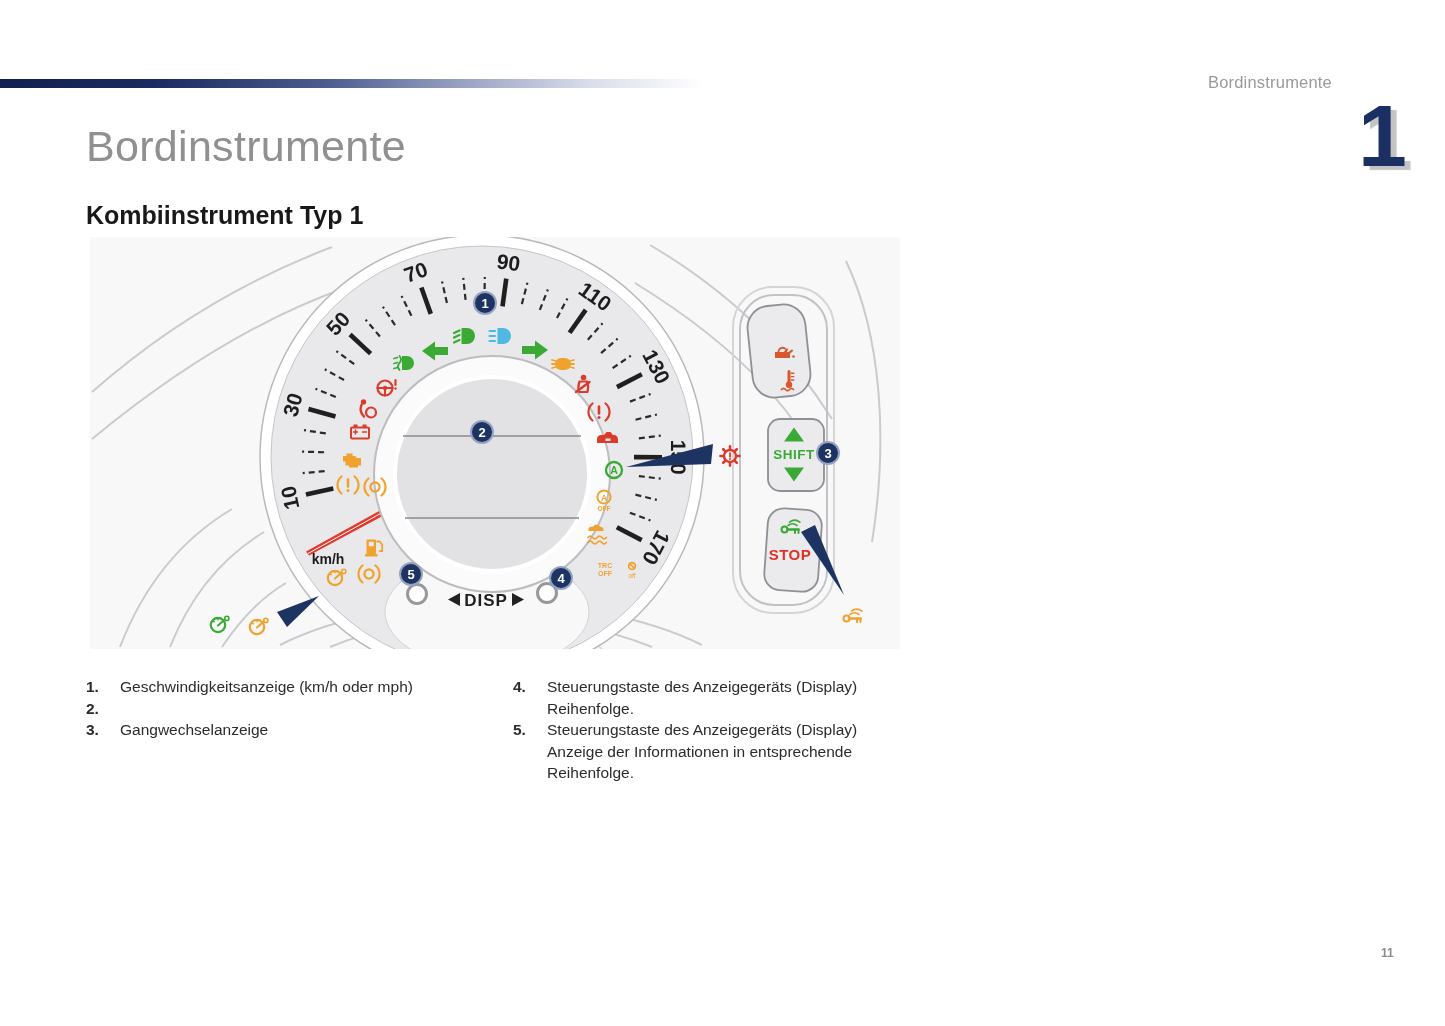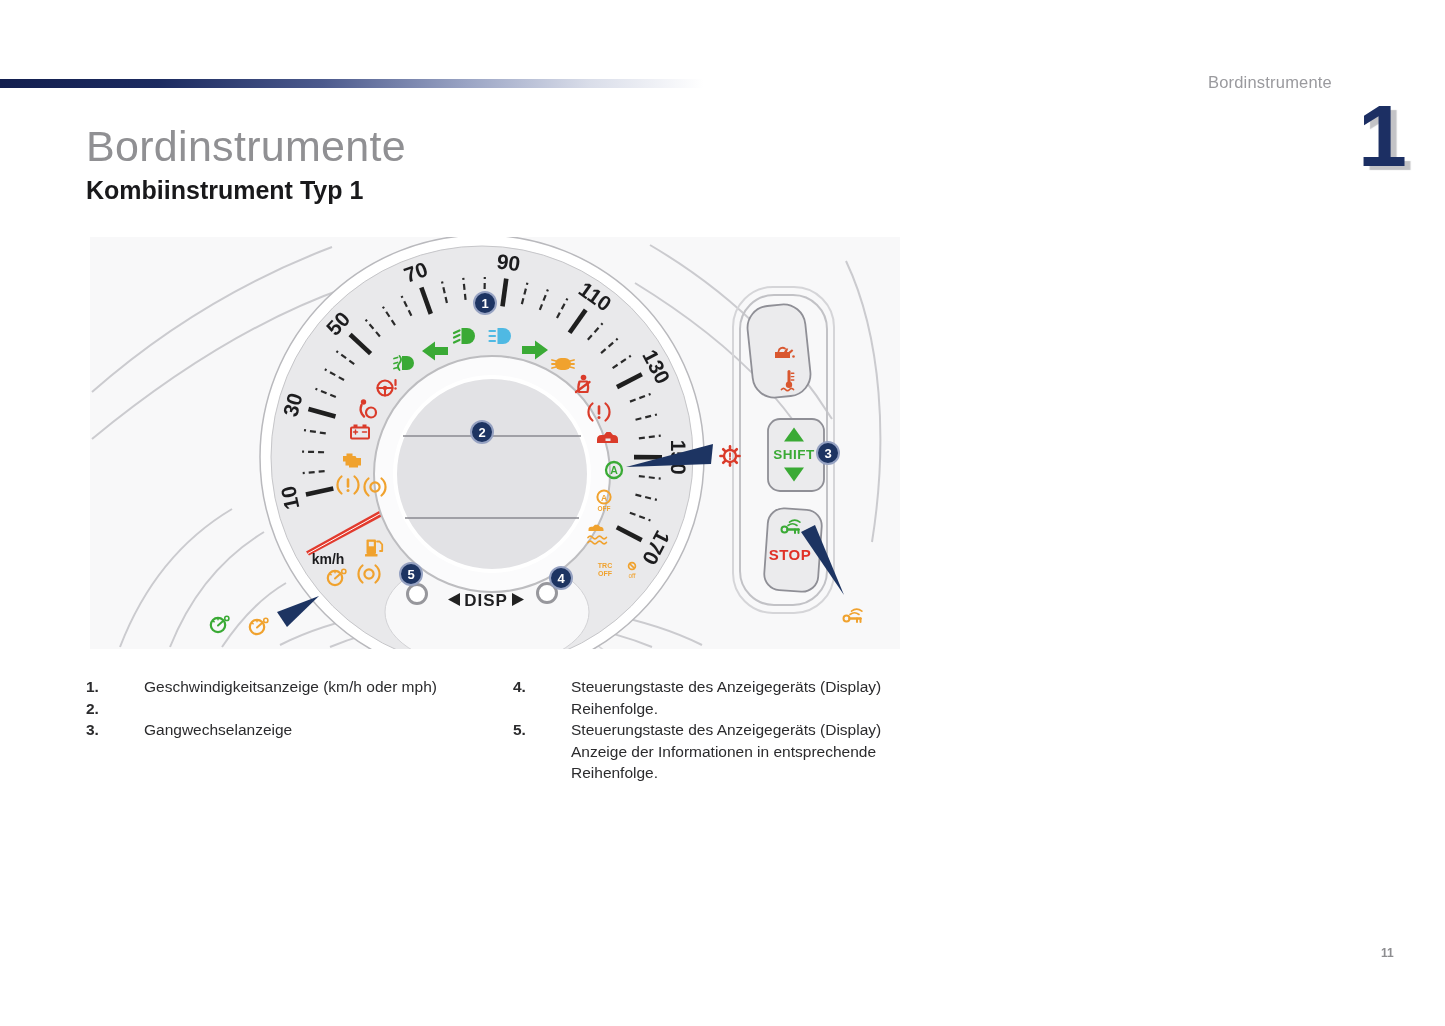--- a/index.html
+++ b/index.html
@@ -16,32 +16,32 @@
     top:73px;right:113px;font-size:16.5px;color:#9a9a9e;letter-spacing:.2px;margin-left:43px;
   }
   #chapter-number{
     left:1358px;top:92px;font-size:88px;line-height:1;font-weight:bold;
     color:#1c2f63;text-shadow:6px 4px 1px rgba(145,145,152,.55);
   }
   #page-title{
     left:86px;top:122px;font-size:43px;color:#909093;letter-spacing:.3px;
   }
   #page-subtitle{
-    left:86px;top:176px;font-size:25px;font-weight:bold;color:#19191b;
+    left:86px;top:201px;font-size:25px;font-weight:bold;color:#19191b;
   }
   #figure{
     left:90px;top:237px;width:810px;height:412px;background:#f8f8f9;
   }
   #legend{left:0;top:676px;width:1445px;font-size:15.5px;color:#2b2b2d;}
   .legend-col{position:absolute;top:0;}
   #legend-col-0{left:86px;width:405px;}
   #legend-col-1{left:513px;width:400px;}
   .legend-item{display:flex;align-items:flex-start;}
   .legend-num{width:34px;flex:none;font-weight:bold;line-height:21.5px;}
-  .legend-lines{line-height:21.5px;margin-left:24px;}
+  .legend-lines{line-height:21.5px;}
   #page-number{
     left:1381px;top:946px;font-size:12px;font-weight:bold;color:#8d8d90;
   }
   svg text{font-family:"Liberation Sans",sans-serif;}
 </style>
 </head>
 <body>
 
 <div id="header-bar" class="abs"></div>
 <div id="header-label" class="abs">Bordinstrumente</div>

